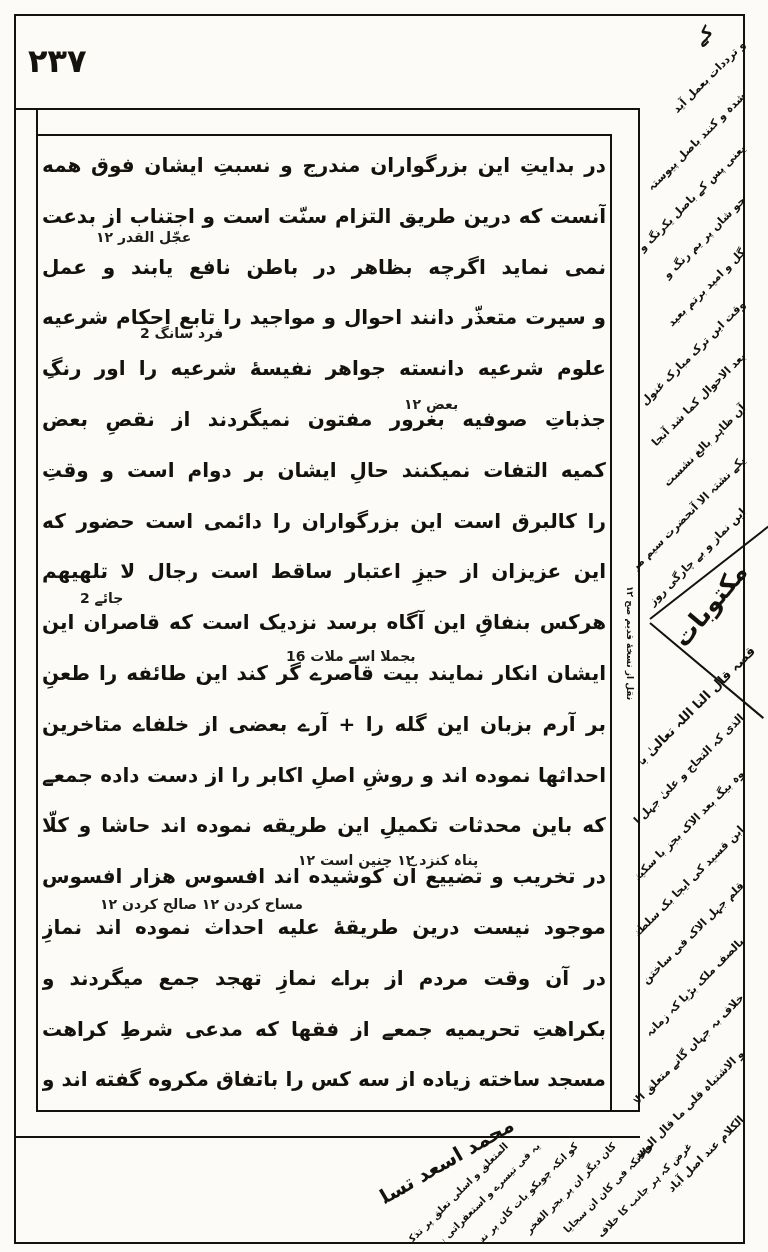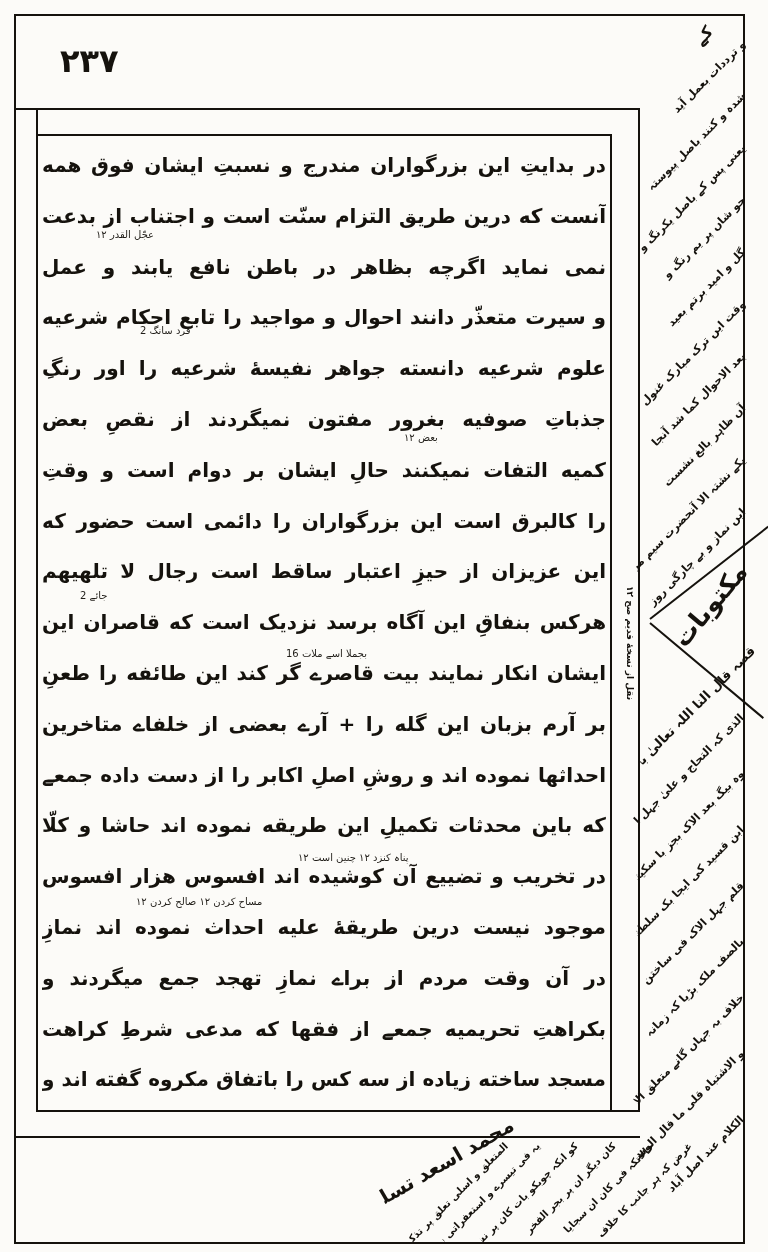--- a/index.html
+++ b/index.html
@@ -15,33 +15,33 @@
   .frame-outer{position:absolute;left:36px;top:108px;width:600px;height:1000px;border:2px solid #15120d;}
   .frame-inner-top{position:absolute;left:36px;top:134px;width:576px;height:2px;background:#15120d;}
   .frame-inner-right{position:absolute;left:610px;top:134px;width:2px;height:976px;background:#15120d;}
   .full-line{position:absolute;left:16px;top:1136px;width:624px;height:2px;background:#15120d;}
   .chev-up{position:absolute;left:650px;top:618px;width:150px;height:2px;background:#15120d;
     transform:rotate(-38deg);transform-origin:left center;}
   .chev-dn{position:absolute;left:650px;top:622px;width:148px;height:2px;background:#15120d;
     transform:rotate(40deg);transform-origin:left center;}
 
   
-  .page-number{position:absolute;left:28px;top:42px;font-size:32px;font-weight:800;direction:rtl;margin-left:32px;}
+  .page-number{position:absolute;left:28px;top:42px;font-size:32px;font-weight:800;direction:rtl;}
 
   
   .main-text{position:absolute;left:42px;top:140px;width:564px;height:966px;direction:rtl;}
   .tline{height:50.8px;line-height:50.8px;font-size:20px;font-weight:700;
     text-align:justify;text-align-last:justify;overflow:hidden;white-space:normal;}
 
   
-  .gloss{position:absolute;font-size:10px;font-weight:400;direction:rtl;white-space:nowrap;opacity:.95;}
+  .gloss{position:absolute;font-size:14px;font-weight:700;direction:rtl;white-space:nowrap;opacity:.95;}
   .g1{left:96px;top:229px;}  .g2{left:140px;top:325px;}
-  .g3{left:404px;top:396px;margin-top:36px;} .g4{left:80px;top:590px;}
+  .g3{left:404px;top:396px;} .g4{left:80px;top:590px;}
   .g5{left:286px;top:648px;} .g6{left:298px;top:852px;}
-  .g7{left:100px;top:896px;margin-left:36px;}
+  .g7{left:100px;top:896px;}
 
   
   .gutter-note{position:absolute;left:613px;top:388px;width:22px;height:312px;
     writing-mode:vertical-rl;font-size:9px;font-weight:600;direction:rtl;overflow:hidden;}
 
   
   .mnote{position:absolute;font-weight:600;direction:rtl;white-space:nowrap;overflow:hidden;}
   .mt{left:640px;width:155px;height:16px;line-height:16px;font-size:11px;
     transform:rotate(-45deg);transform-origin:left bottom;}
   .mt1{top:142px;} .mt2{top:194px;} .mt3{top:246px;} .mt4{top:298px;} .mt5{top:350px;}

